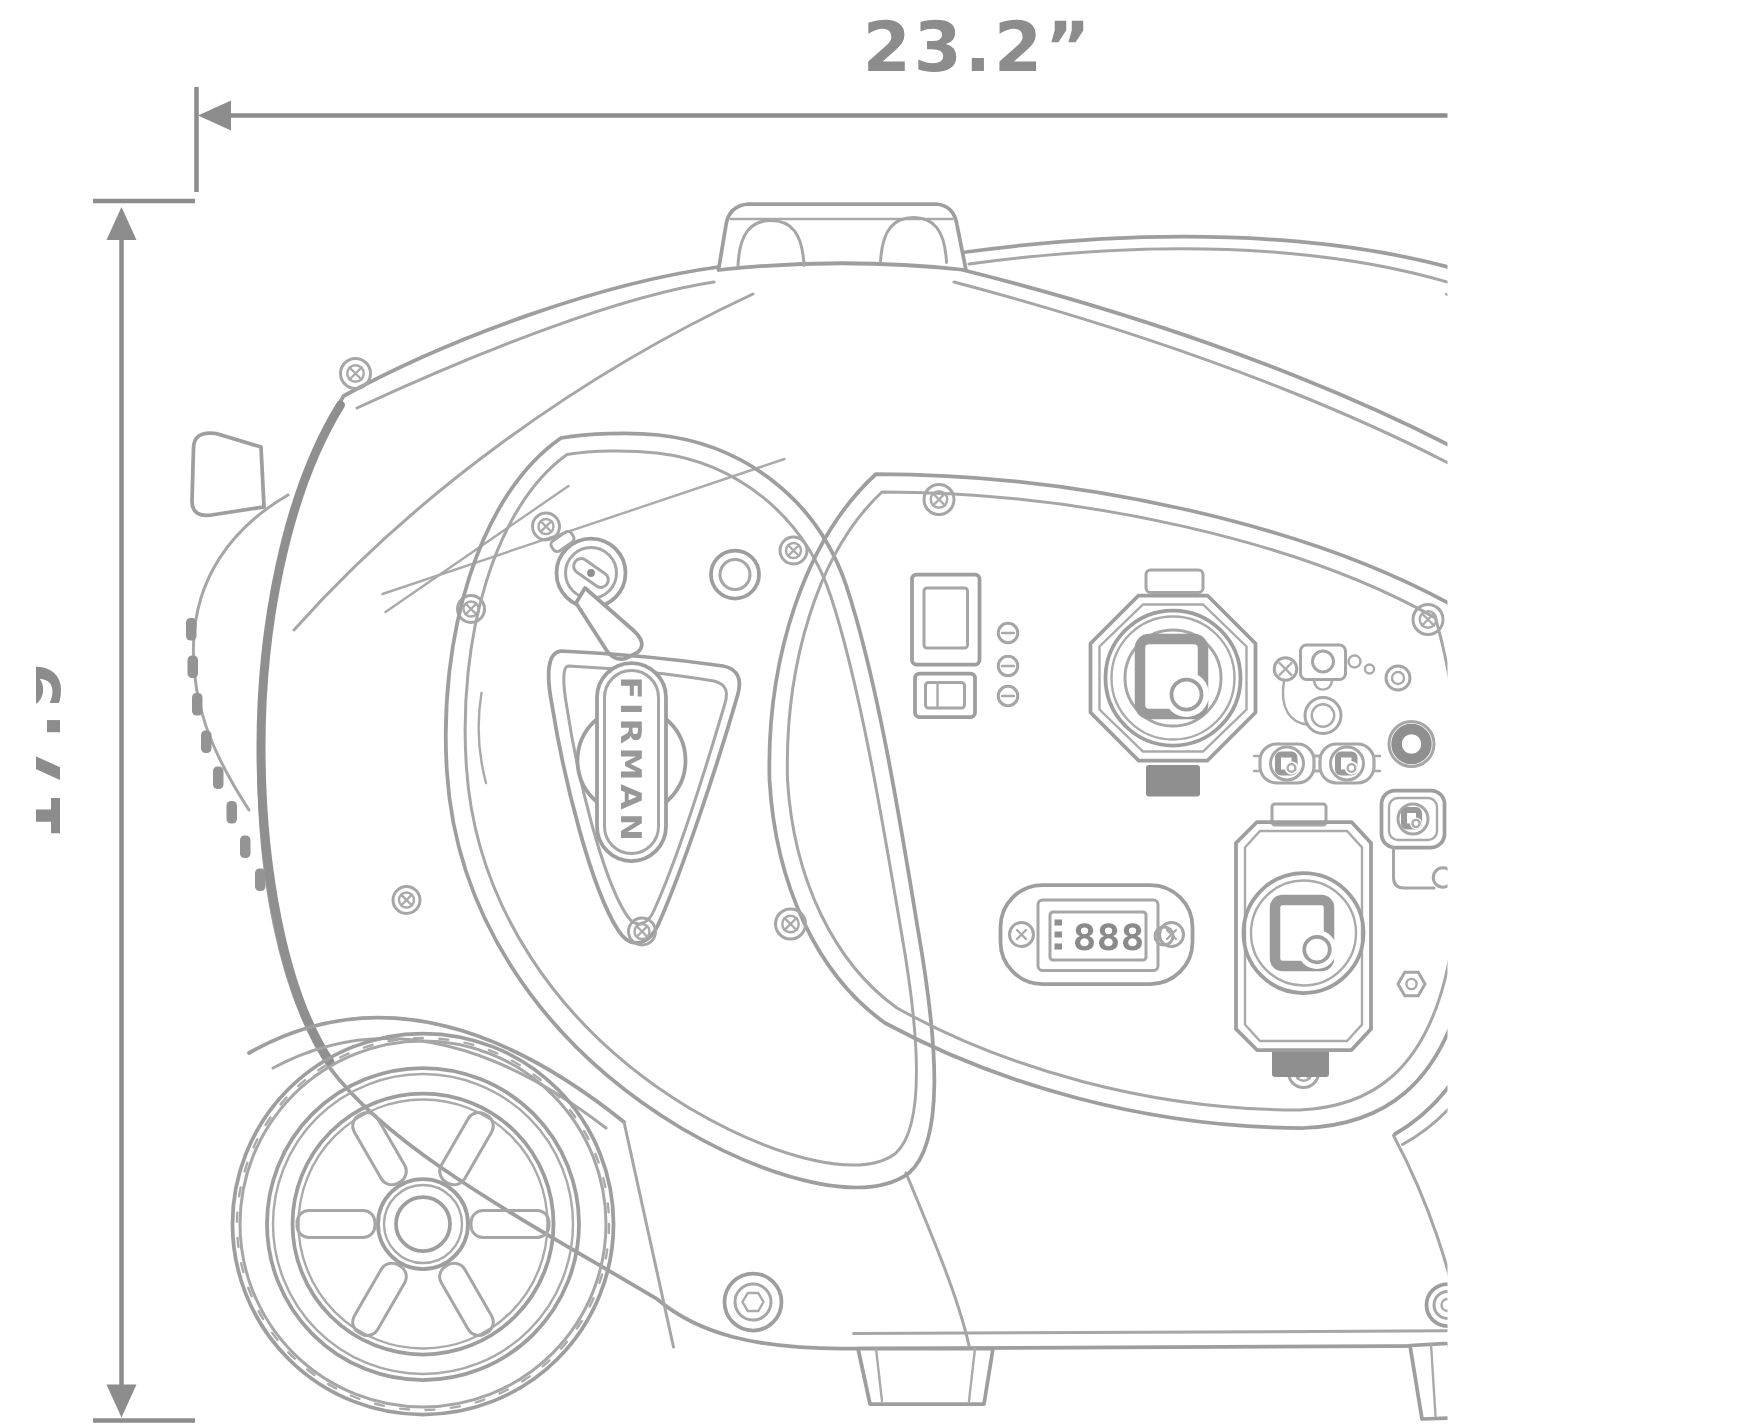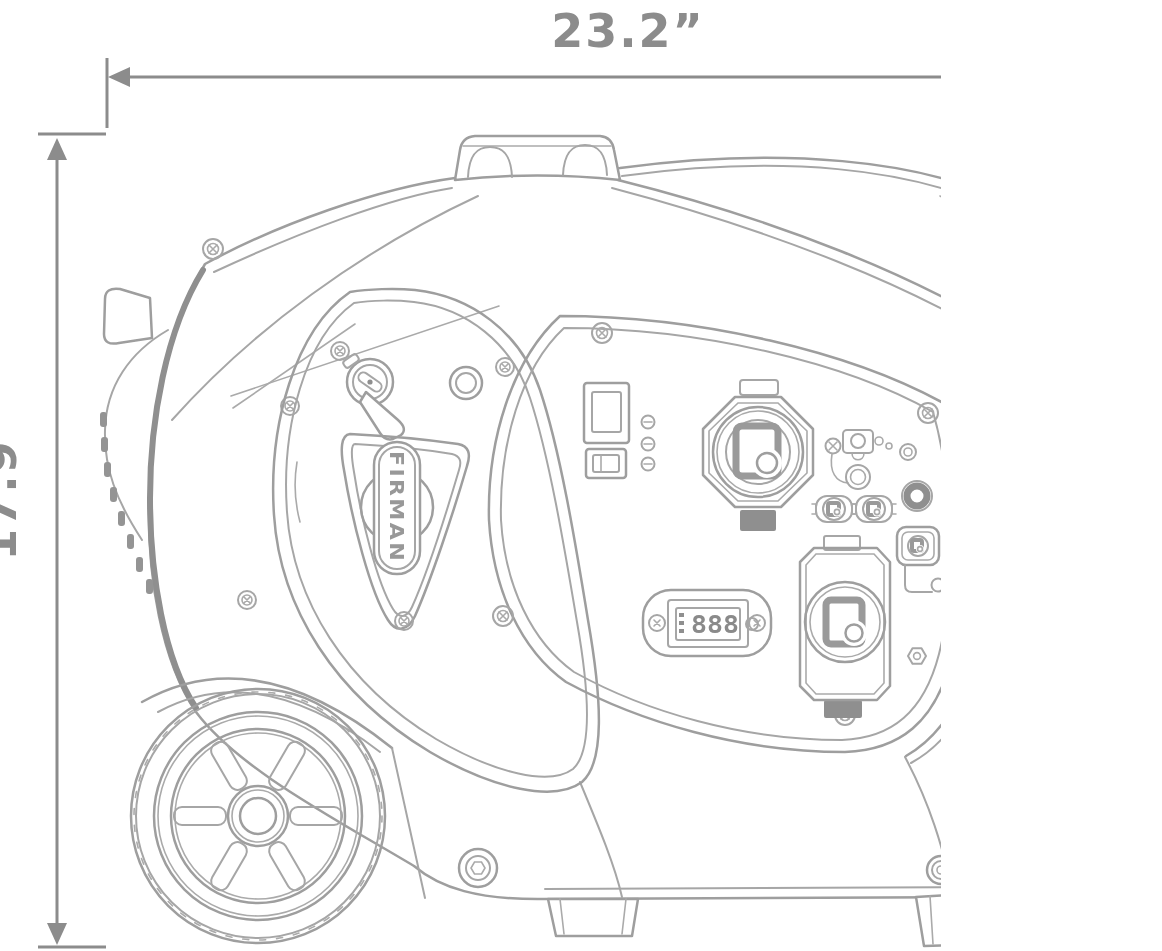--- a/index.html
+++ b/index.html
@@ -1,17 +1,17 @@
 <!DOCTYPE html>
 <html><head>
 <meta charset="utf-8">
 <style>
   html,body{margin:0;padding:0;background:#ffffff;}
   .stage{width:941px;height:951px;position:relative;background:#fff;overflow:hidden;
-         font-family:"DejaVu Sans", sans-serif;}
+         font-family:"DejaVu Sans", sans-serif;padding-left:24px;}
   svg{display:block;}
   .ln{fill:none;stroke:#9e9e9e;stroke-width:2.5;stroke-linecap:round;stroke-linejoin:round;}
   .ln2{fill:none;stroke:#a6a6a6;stroke-width:2;stroke-linecap:round;stroke-linejoin:round;}
   .fine{fill:none;stroke:#aaaaaa;stroke-width:1.6;stroke-linecap:round;}
   .thick{fill:none;stroke:#8f8f8f;stroke-width:6;stroke-linecap:round;}
   .darkfill{fill:#8f8f8f;stroke:none;}
   .whitefill{fill:#ffffff;stroke:#9e9e9e;stroke-width:2.5;stroke-linejoin:round;}
   .dim{fill:none;stroke:#8c8c8c;stroke-width:3;stroke-linecap:butt;}
   .dimhead{fill:#8c8c8c;stroke:none;}
   .dimtext{font-weight:bold;font-size:46px;letter-spacing:2px;font-family:"DejaVu Sans",sans-serif;}

